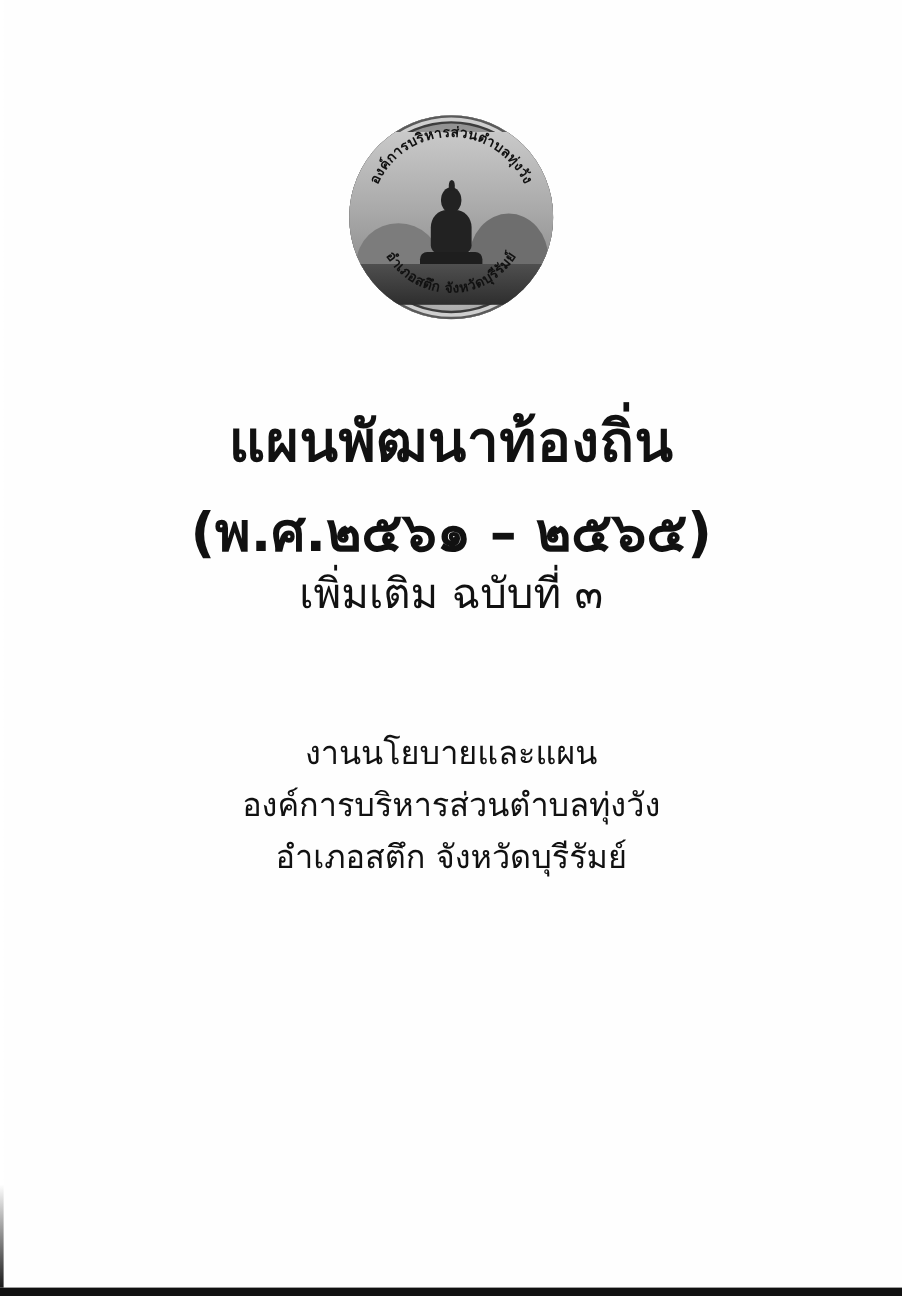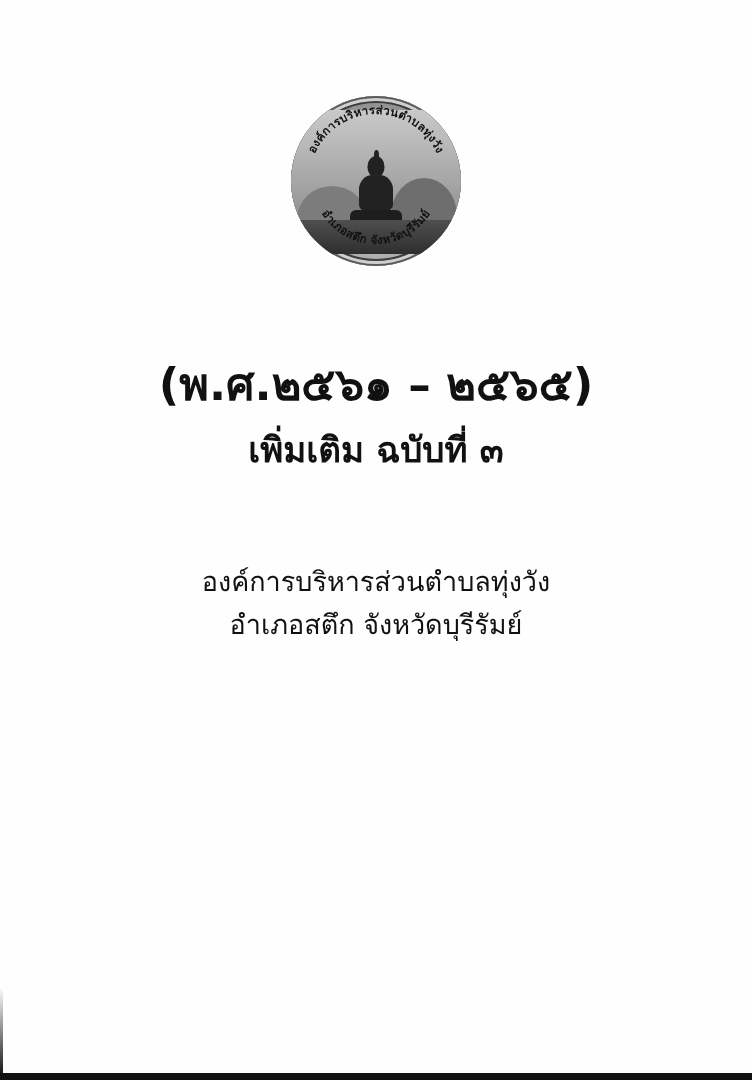--- a/index.html
+++ b/index.html
@@ -142,23 +142,22 @@
   }
   .t-years {
     font-size: 45px;
     font-weight: bold;
     line-height: 1.3;
     margin-top: 16px;
     color: #111;
   }
   .t-edition {
     font-size: 35px;
-    font-weight: bold;
+    font-weight: normal;
     line-height: 1.35;
-    margin-top: 12px;
     color: #111;
   }
   .t-fiscal {
     font-size: 28px;
     line-height: 1.4;
     margin-top: 18px;
     color: #111;
   }
 
   
@@ -216,24 +215,26 @@
       <text>
         <textPath href="#arcTop" startOffset="50%" text-anchor="middle">องค์การบริหารส่วนตำบลทุ่งวัง</textPath>
       </text>
       <text>
         <textPath href="#arcBottom" startOffset="50%" text-anchor="middle">อำเภอสตึก  จังหวัดบุรีรัมย์</textPath>
       </text>
     </svg>
   </div>
 
   <div class="title-block">
+    <div class="t-main">แผนพัฒนาท้องถิ่น</div>
     <div class="t-years">(พ.ศ.๒๕๖๑ – ๒๕๖๕)</div>
     <div class="t-edition">เพิ่มเติม  ฉบับที่ ๓</div>
   </div>
 
   <div class="org-block">
+    <div class="org-line">งานนโยบายและแผน</div>
     <div class="org-line">องค์การบริหารส่วนตำบลทุ่งวัง</div>
     <div class="org-line">อำเภอสตึก  จังหวัดบุรีรัมย์</div>
   </div>
 
   <div class="scan-edge-left"></div>
   <div class="scan-edge"></div>
 </div>
 
 </body></html>

